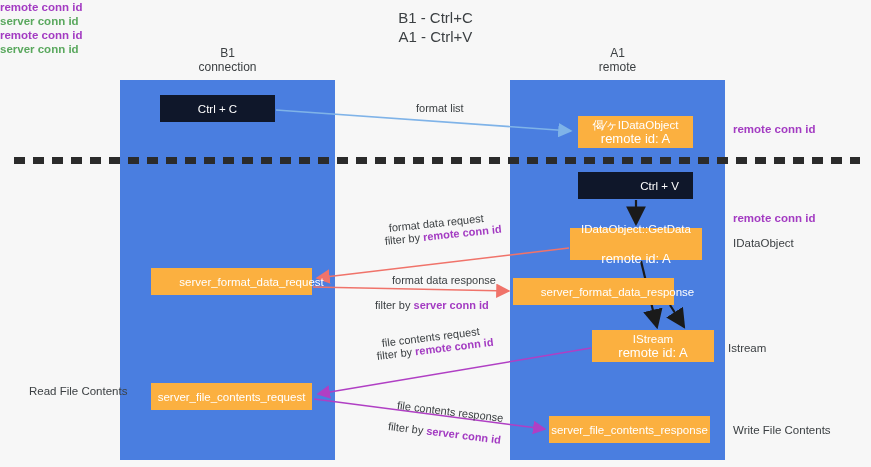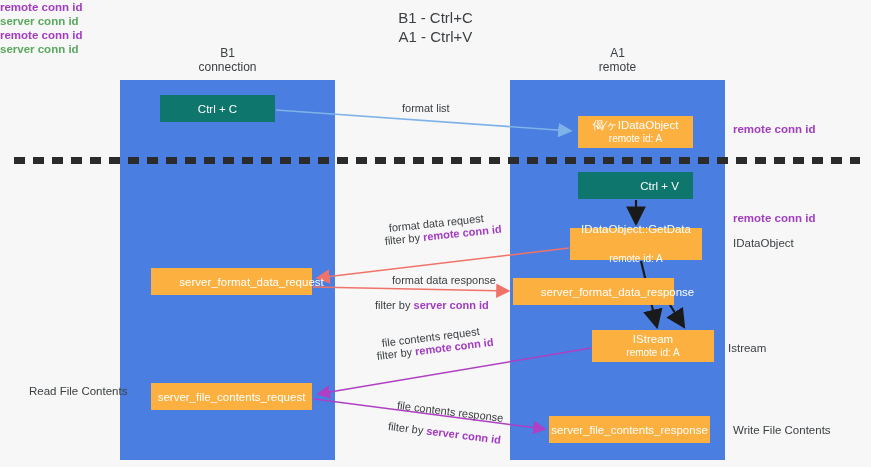--- a/index.html
+++ b/index.html
@@ -29,23 +29,23 @@
   }
   #title-b1{left:120px;top:46px;width:215px;}
   #title-a1{left:510px;top:46px;width:215px;}
 
   
   .node{
     position:absolute;box-sizing:border-box;
     display:flex;flex-direction:column;align-items:center;justify-content:center;
     color:#ffffff;font-size:11.5px;line-height:14px;text-align:center;
   }
-  .node.green{background:#0f766e;}
+  .node.green{background:#0f172a;}
   .node.orange{background:#fbb040;}
-  .node .l2{font-size:10px;}
+  .node .l2{font-size:13px;}
 
   #n-ctrlc{left:160px;top:95px;width:115px;height:27px;}
   #n-dataobject{left:578px;top:116px;width:115px;height:32px;}
   #n-ctrlv{left:578px;top:172px;width:115px;height:27px;padding-left:48px;}
   #n-getdata{left:570px;top:228px;width:132px;height:32px;gap:16px;}
   #n-fmtreq{left:151px;top:268px;width:161px;height:27px;padding-left:40px;}
   #n-fmtresp{left:513px;top:278px;width:161px;height:27px;padding-left:48px;}
   #n-istream{left:592px;top:330px;width:122px;height:32px;}
   #n-filereq{left:151px;top:383px;width:161px;height:27px;}
   #n-fileresp{left:549px;top:416px;width:161px;height:27px;}
@@ -76,21 +76,21 @@
   #ann-l2b{left:20px;top:401px;}
 
   
   .elabel{
     position:absolute;font-size:11px;line-height:14px;color:#3c4043;
     white-space:nowrap;
   }
   .elabel .rc{color:#a33bc2;font-weight:bold;}
   .elabel .sc{color:#a33bc2;font-weight:bold;}
 
-  #el-format-list{left:402px;top:101px;transform:rotate(0deg);}
+  #el-format-list{left:416px;top:101px;transform:rotate(0deg);}
 
   #el-fdreq{left:388px;top:221px;transform:rotate(-6deg);transform-origin:left top;}
   #el-fdreq2{left:384px;top:234px;transform:rotate(-6deg);transform-origin:left top;}
 
   #el-fdresp{left:392px;top:273px;}
   #el-fdresp2{left:375px;top:298px;}
 
   #el-fcreq{left:381px;top:336px;transform:rotate(-7deg);transform-origin:left top;}
   #el-fcreq2{left:376px;top:349px;transform:rotate(-7deg);transform-origin:left top;}
 

